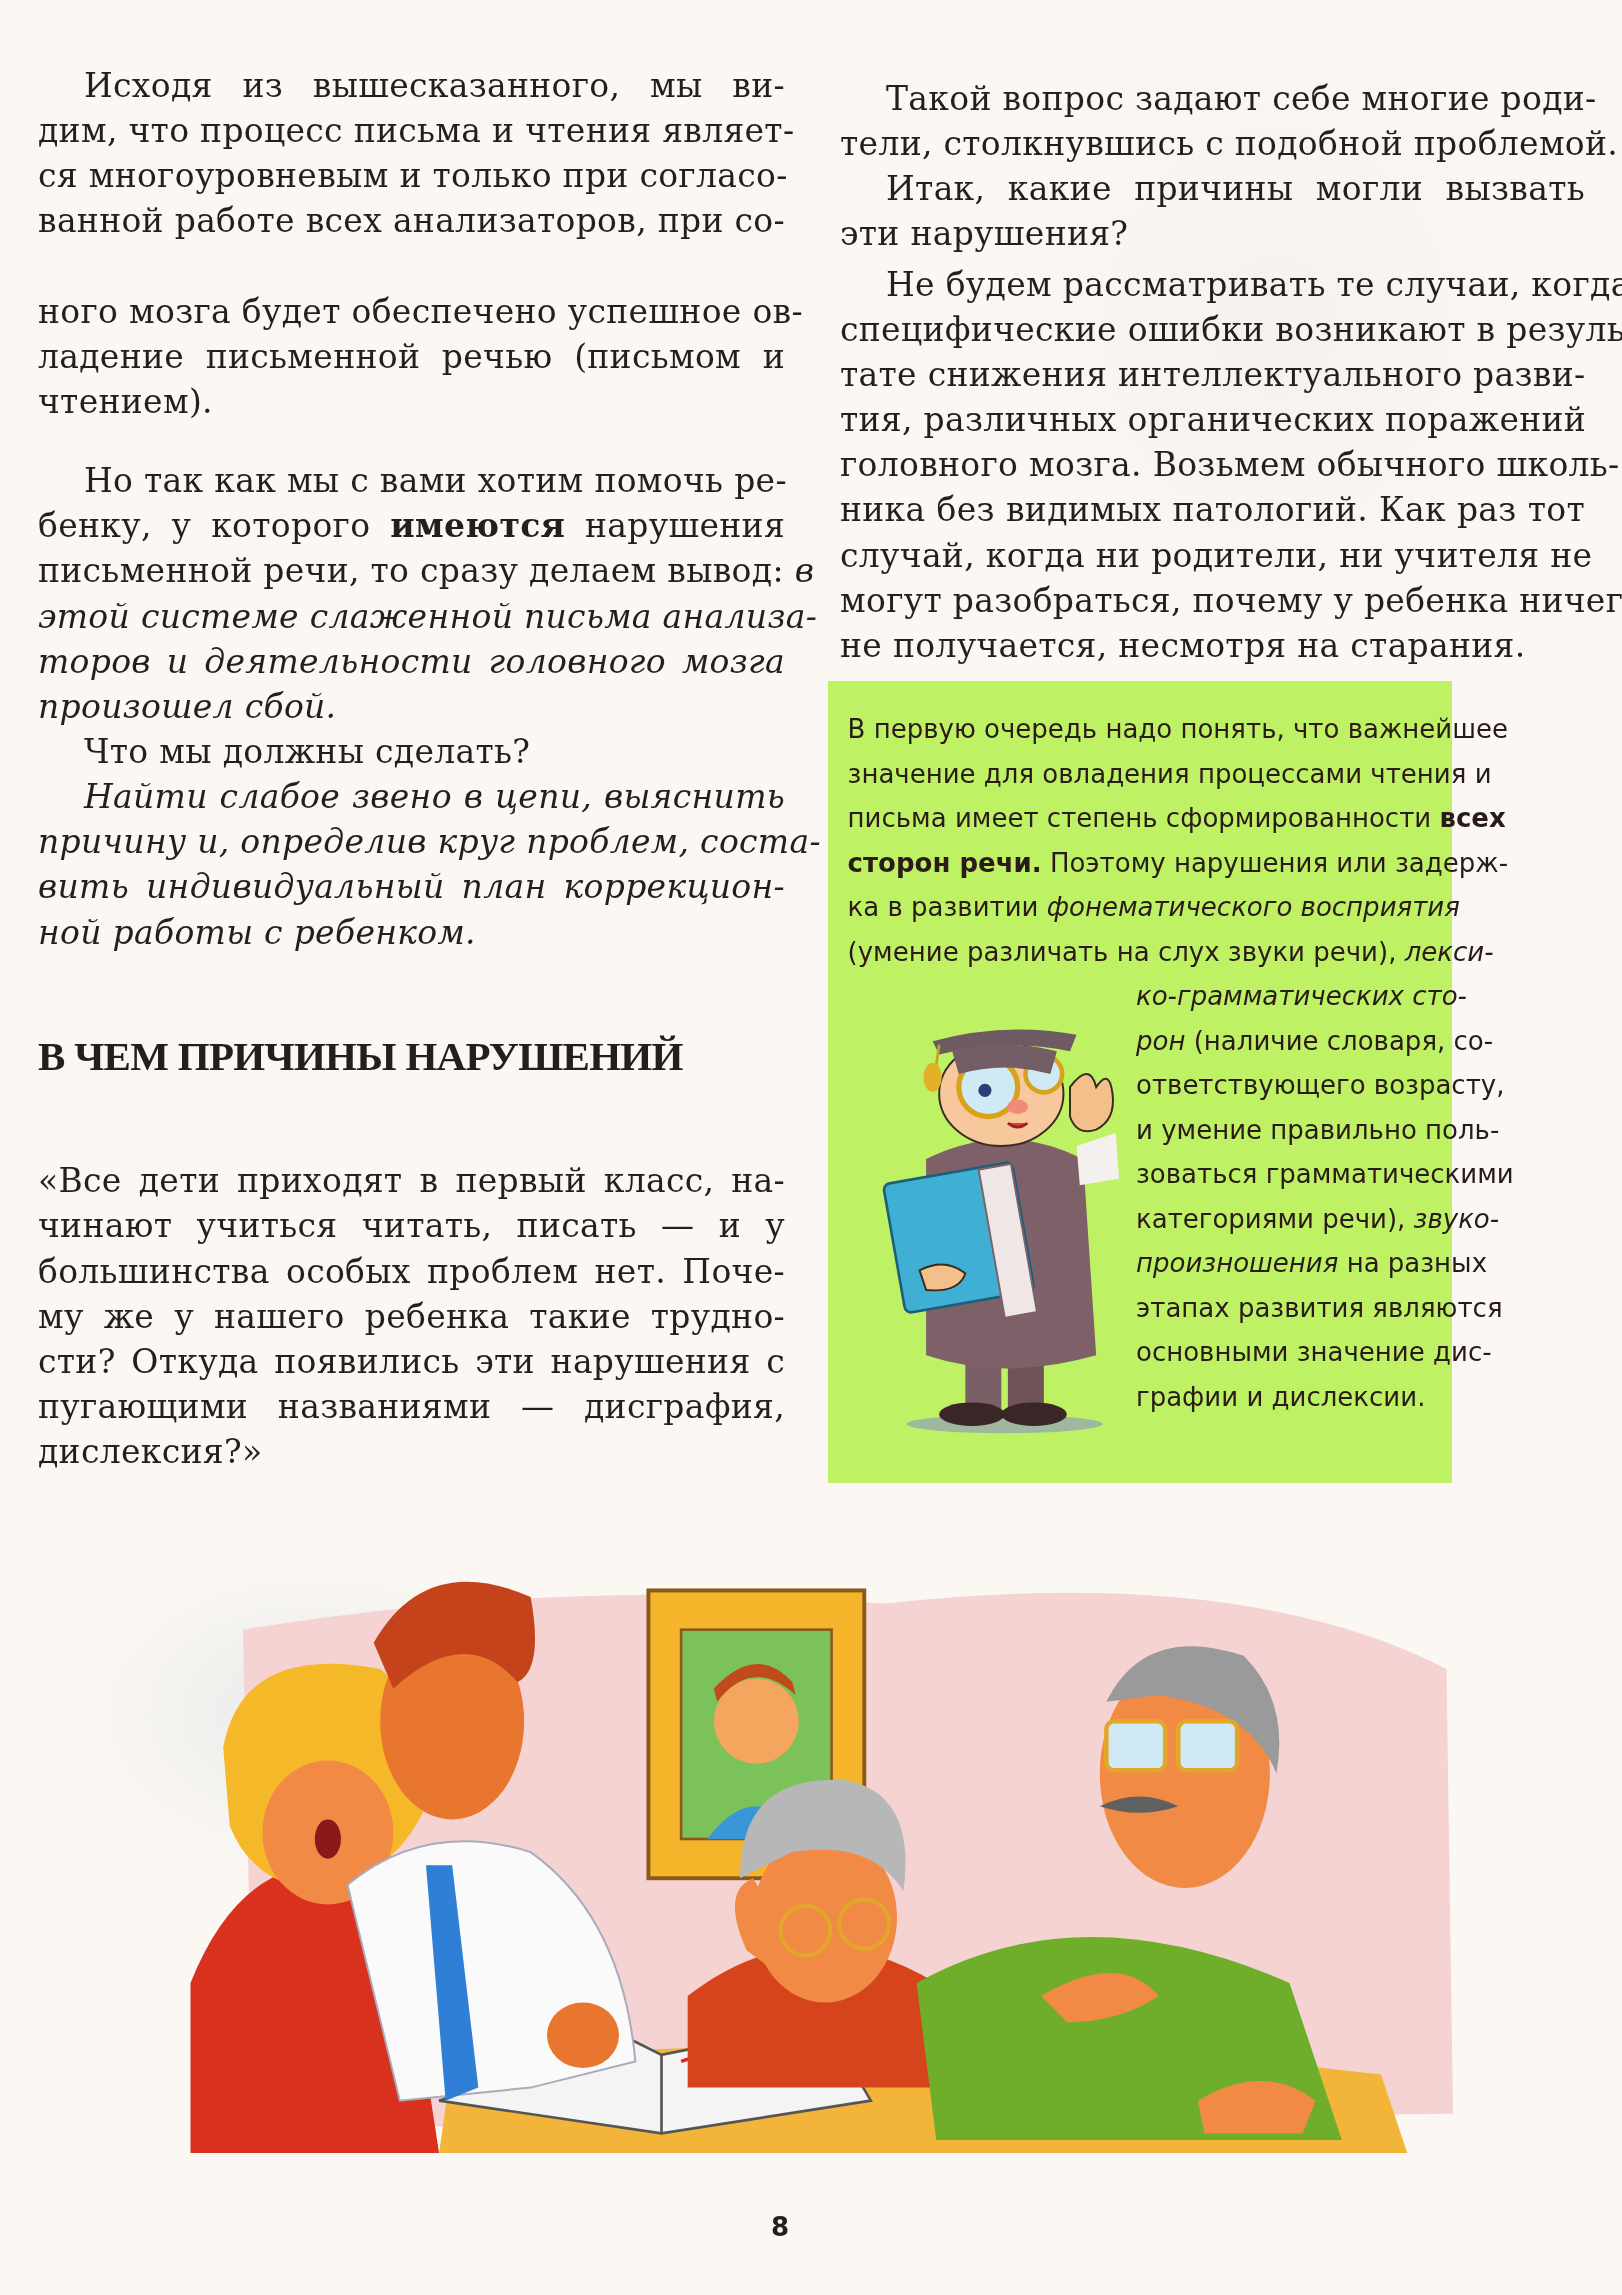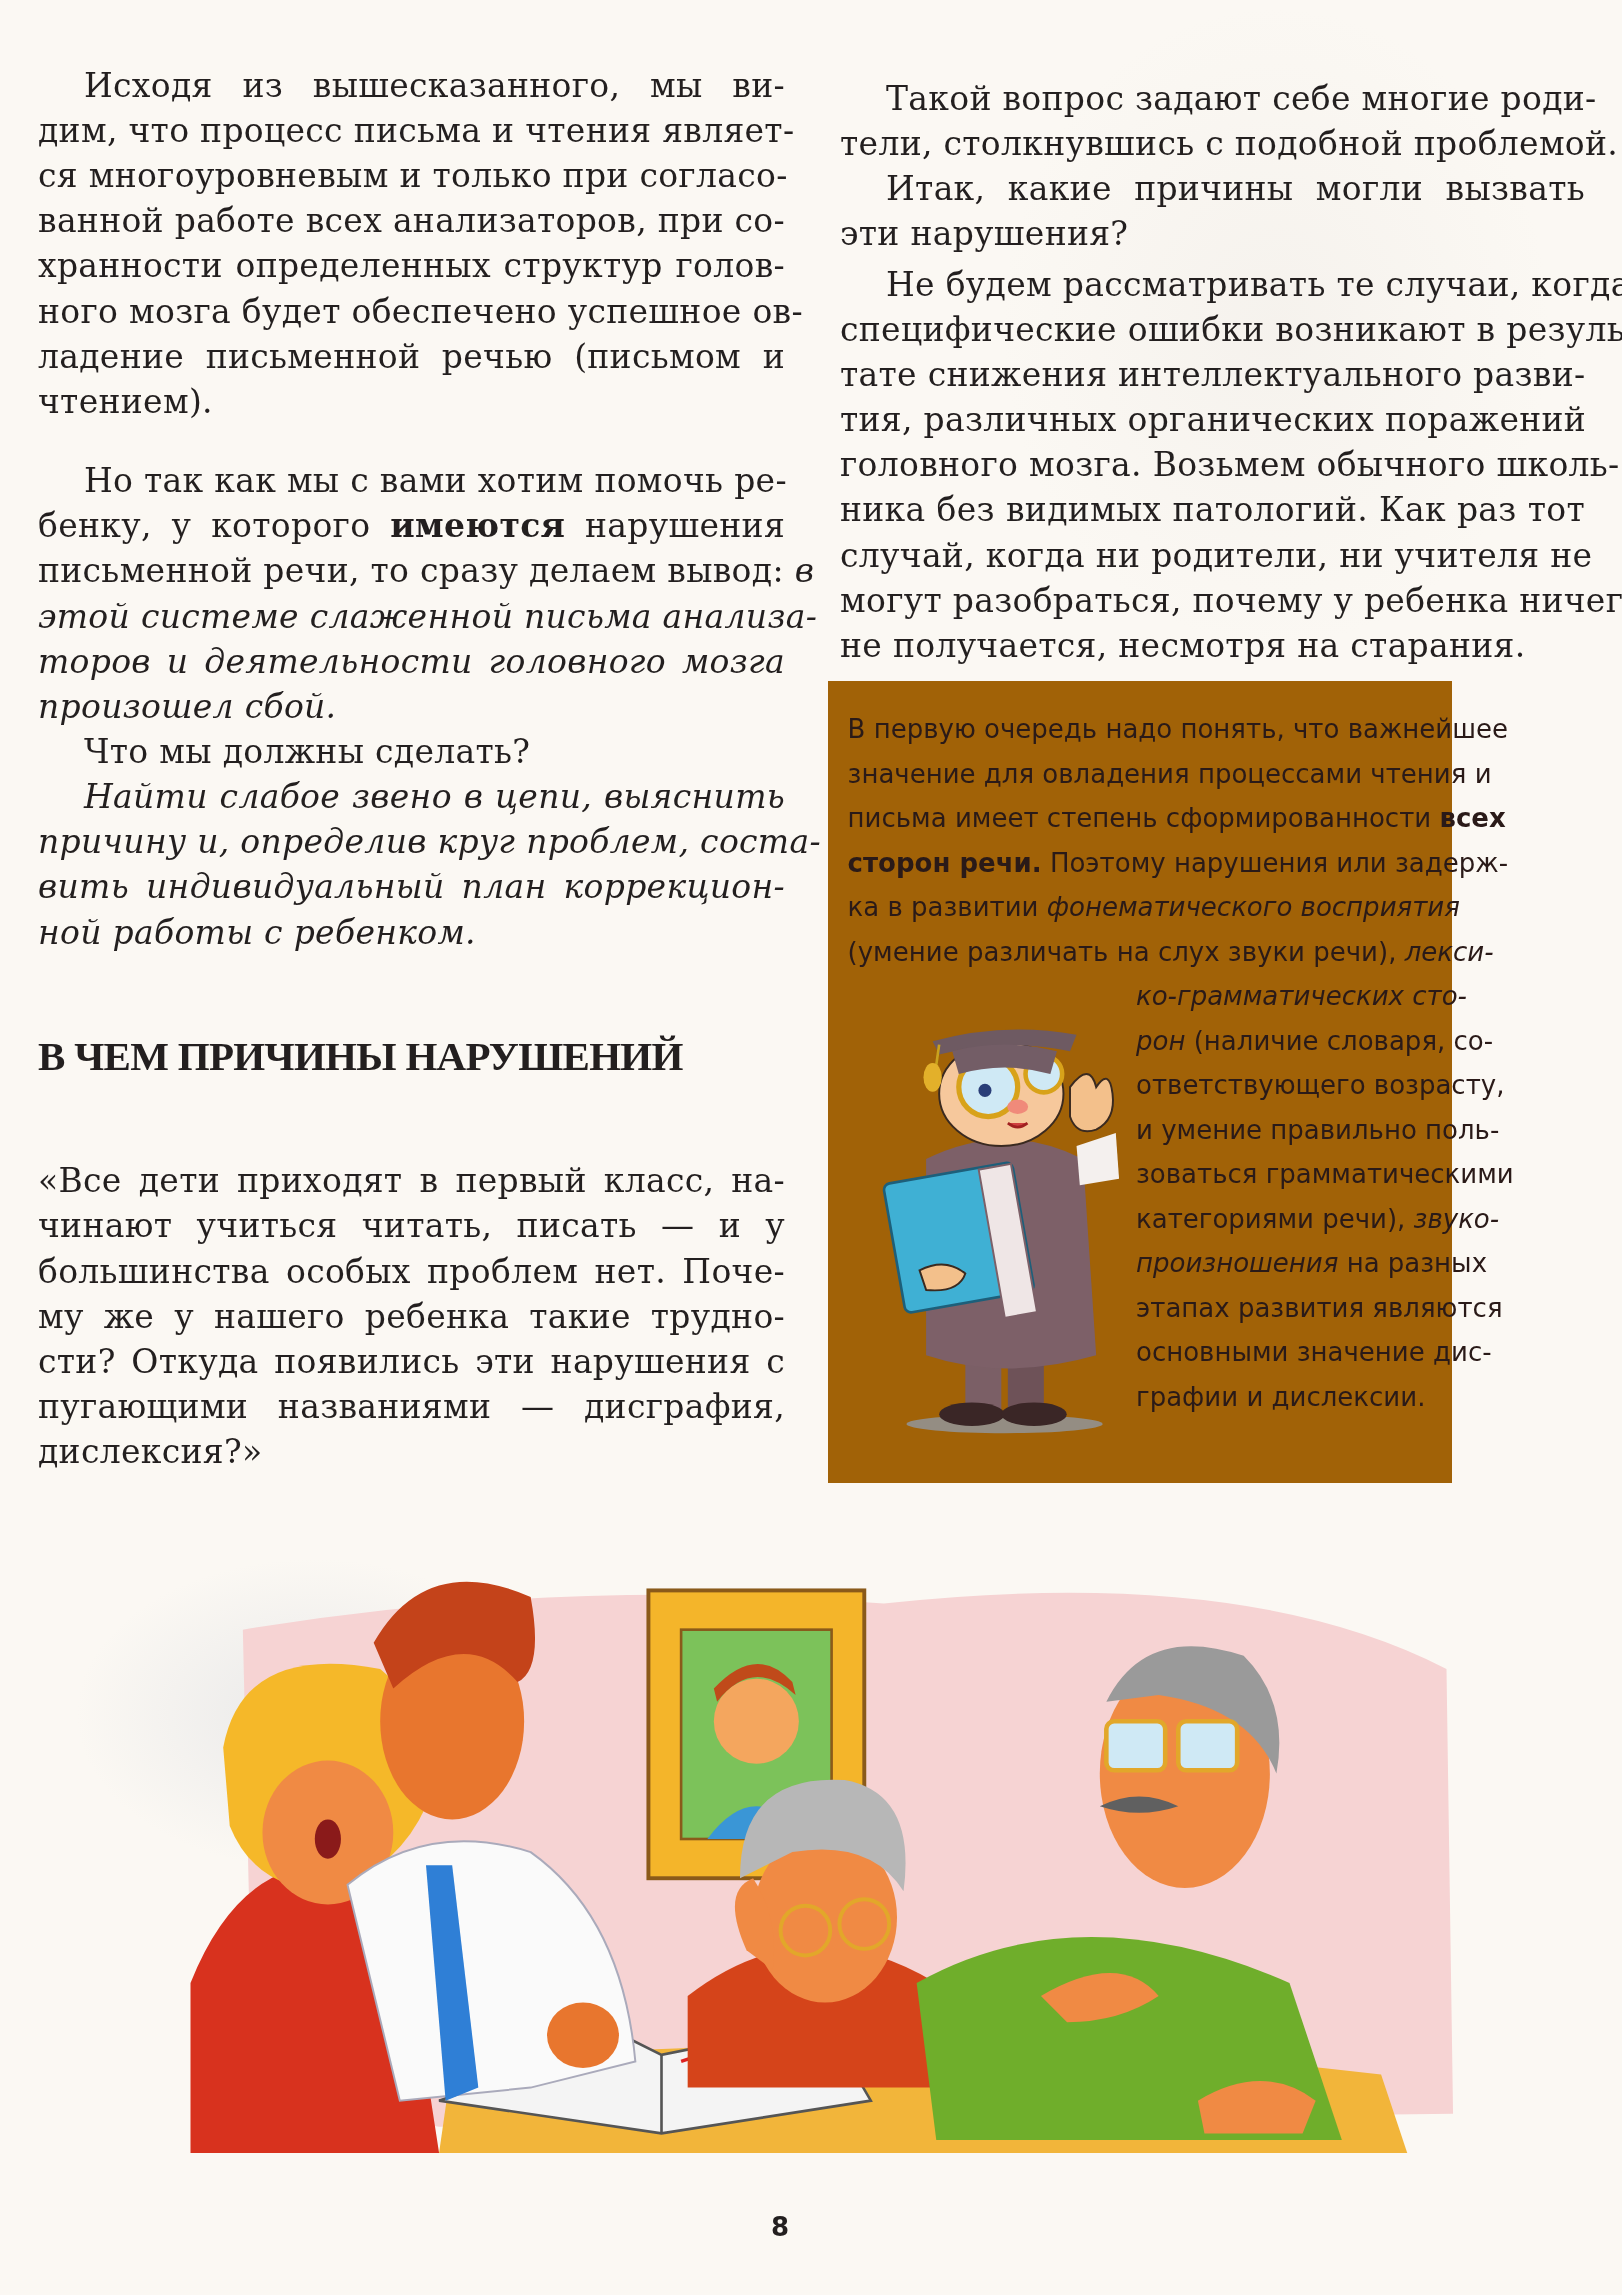--- a/index.html
+++ b/index.html
@@ -27,21 +27,21 @@
   .line.indent { padding-left: 46px; }
   .it { font-style: italic; }
   .b { font-weight: bold; }
   .heading {
     position: absolute; left: 38px; top: 1033px;
     font-family: "Liberation Serif", serif; font-weight: bold;
     font-size: 41px; line-height: 47px; letter-spacing: -0.7px;
   }
   .pinkbox {
     position: absolute; left: 828px; top: 681px; width: 624px; height: 802px;
-    background: #a16207;
+    background: #bef264;
   }
   .pline {
     position: absolute; height: 44px; white-space: nowrap;
     font-family: "DejaVu Sans", "Liberation Sans", sans-serif;
     font-size: 26px; line-height: 44px; color: #2a1a18;
     text-align: justify; text-align-last: justify;
   }
   .pline.last { text-align-last: left; }
   .pagenum {
     position: absolute; left: 771px; top: 2212px;
@@ -52,21 +52,20 @@
 </head>
 <body>
 
 <div class="page-bg"></div>
 
 <div class="col" style="left:38px; top:0; width:747px; height:1505px;">
   <div class="line indent" style="top:63px">Исходя из вышесказанного, мы ви-</div>
   <div class="line" style="top:108px">дим, что процесс письма и чтения являет-</div>
   <div class="line" style="top:153px">ся многоуровневым и только при согласо-</div>
   <div class="line" style="top:198px">ванной работе всех анализаторов, при со-</div>
-  <div class="line" style="top:243px">хранности определенных структур голов-</div>
   <div class="line" style="top:289px">ного мозга будет обеспечено успешное ов-</div>
   <div class="line" style="top:334px">ладение письменной речью (письмом и</div>
   <div class="line last" style="top:379px">чтением).</div>
 
   <div class="line indent" style="top:458px">Но так как мы с вами хотим помочь ре-</div>
   <div class="line" style="top:503px">
     <span>бенку, у которого </span><span class="b">имеются</span><span> нарушения</span>
   </div>
   <div class="line" style="top:548px">
     <span>письменной речи, то сразу делаем вывод: </span><span class="it">в</span>

